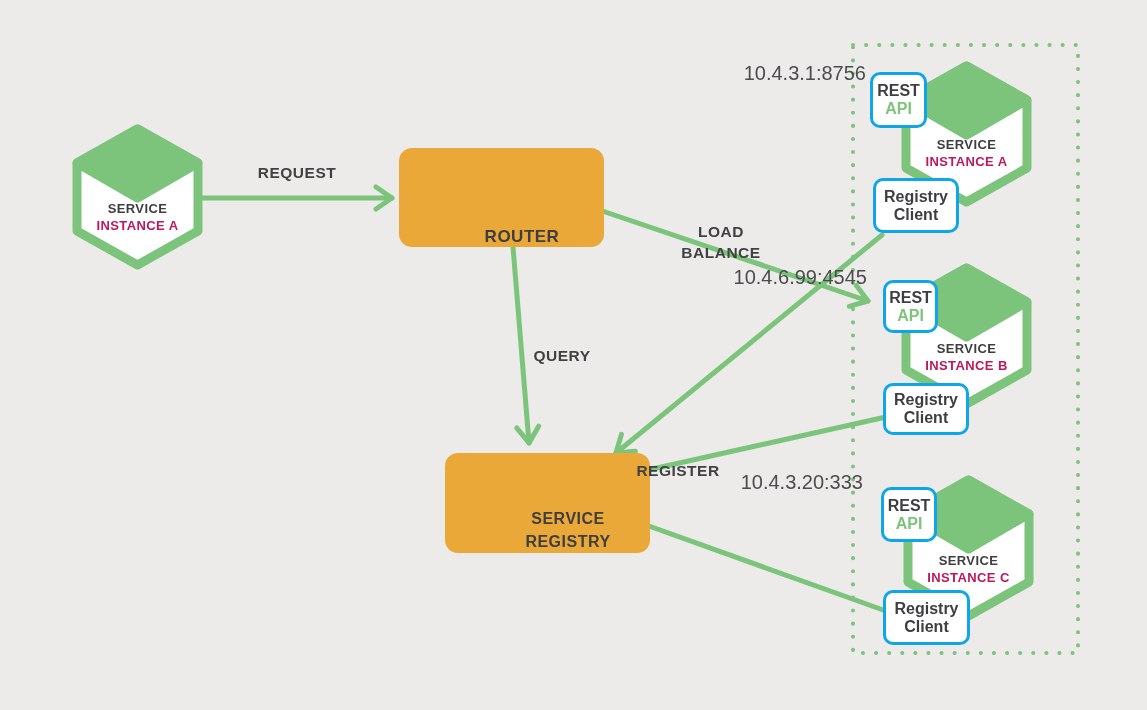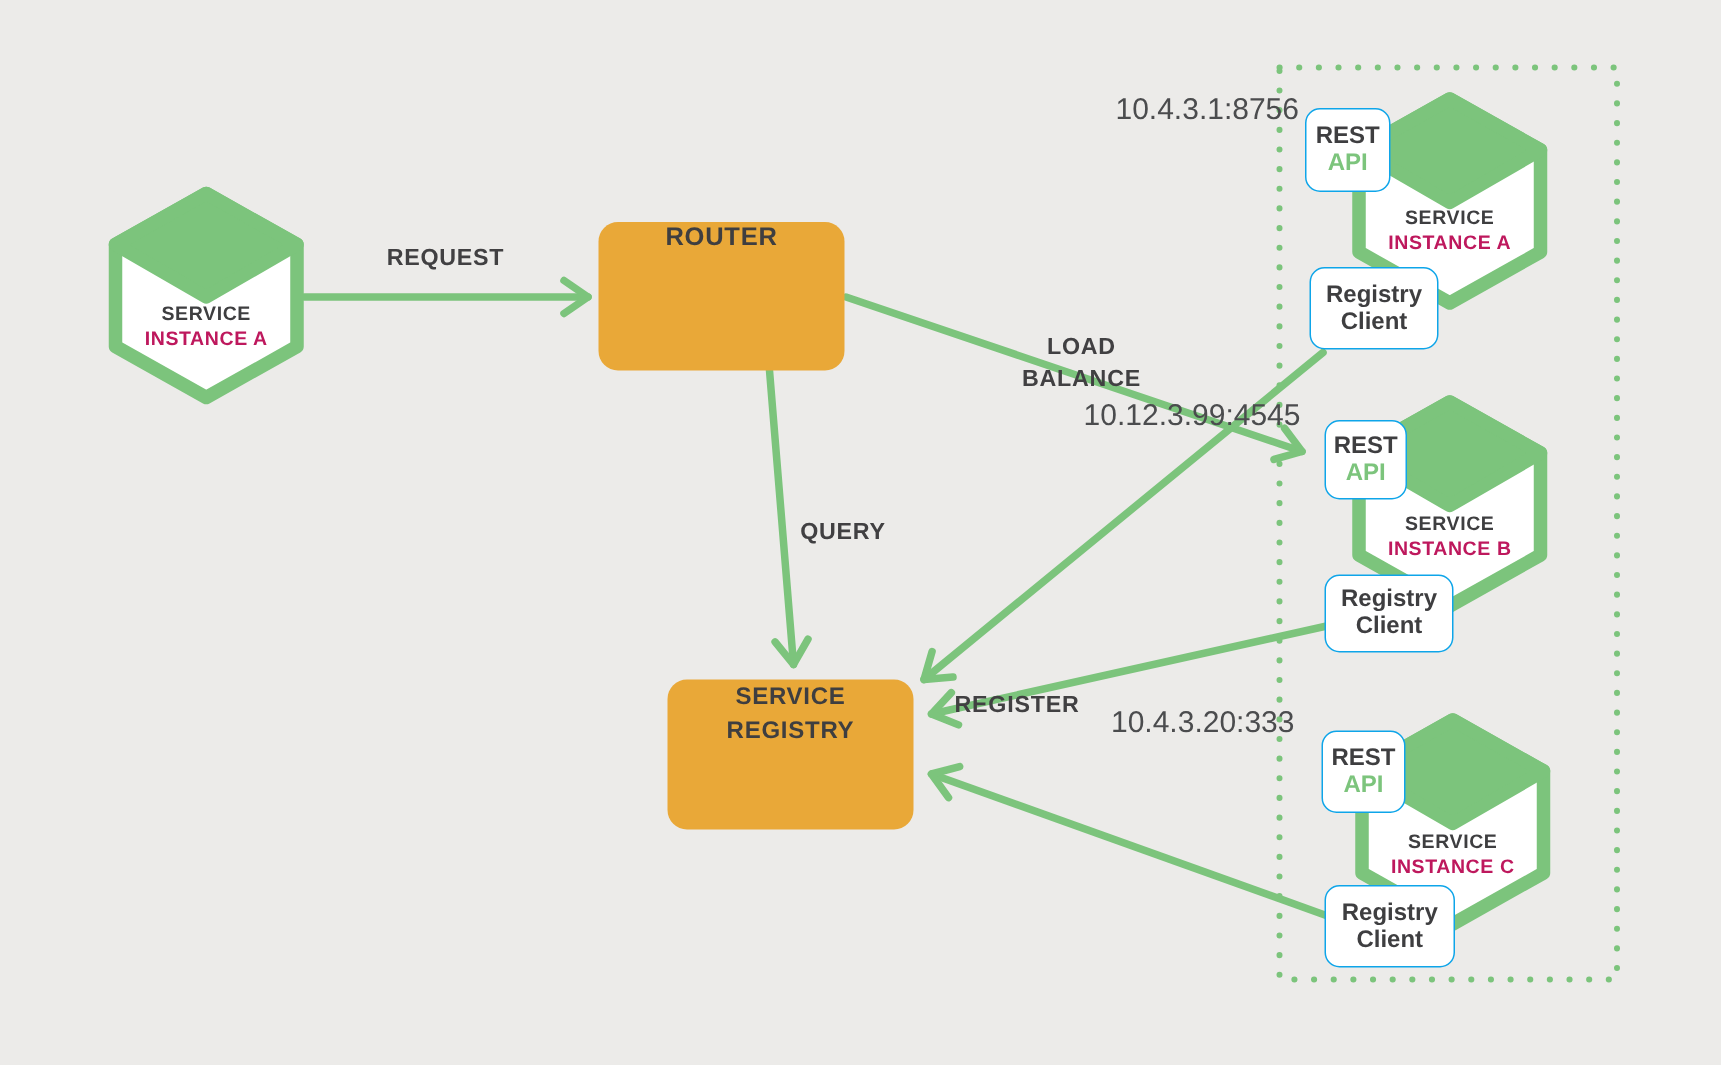--- a/index.html
+++ b/index.html
@@ -15,32 +15,33 @@
     overflow:hidden;
   }
   .overlay{
     position:absolute;left:0;top:0;width:1147px;height:710px;
   }
   
   .orange-box{
     position:absolute;
     background:#E9A838;
     border-radius:13px;
-    display:flex;flex-direction:column;align-items:center;justify-content:flex-start;
+    display:flex;flex-direction:column;align-items:center;justify-content:flex-end;
     color:#3E3E40;
     font-weight:bold;
     letter-spacing:.5px;
     text-align:center;
+    padding-left:41px;
   }
   .router-box{left:399px;top:148px;width:164px;height:99px;font-size:17px;}
   .registry-box{left:445px;top:453px;width:164px;height:100px;font-size:16px;line-height:23px;}
   .white-box{
     position:absolute;
     background:#ffffff;
-    border:1px solid #0ea5e9;
+    border:3px solid #0ea5e9;
     border-radius:10px;
     display:flex;flex-direction:column;align-items:center;justify-content:center;
     font-size:16px;font-weight:bold;line-height:18px;
     color:#3E3E40;
     text-align:center;
     box-sizing:border-box;
   }
   .white-box .green-line{color:#7CC47C;}
   
   .hex{position:absolute;width:131px;height:146px;overflow:visible;}
@@ -113,21 +114,21 @@
 
   <div class="edge-label" style="left:297px;top:172px;">REQUEST</div>
   <div class="edge-label" style="left:562px;top:319px;margin-top:36px;">QUERY</div>
   <div class="edge-label" style="left:721px;top:242px;">
     <div>LOAD</div>
     <div>BALANCE</div>
   </div>
   <div class="edge-label" style="left:678px;top:470px;">REGISTER</div>
 
   <div class="ip-label" style="left:666px;top:62px;">10.4.3.1:8756</div>
-  <div class="ip-label" style="left:667px;top:266px;">10.12.3.99:4545</div>
+  <div class="ip-label" style="left:667px;top:266px;">10.4.6.99:4545</div>
   <div class="ip-label" style="left:663px;top:471px;">10.4.3.20:333</div>
 
   <svg class="hex" style="left:901px;top:61px;" viewBox="0 0 131 146">
     <polygon class="hex-outline" points="65.5,5 126,39 126,107 65.5,141 5,107 5,39"></polygon>
     <path class="hex-roof" d="M5,39 L65.5,5 L126,39 L65.5,74 Z"></path>
   </svg>
   <div class="hex-text" style="left:901px;top:136px;">
     <div>SERVICE</div>
     <div class="green-line">INSTANCE A</div>
   </div>

